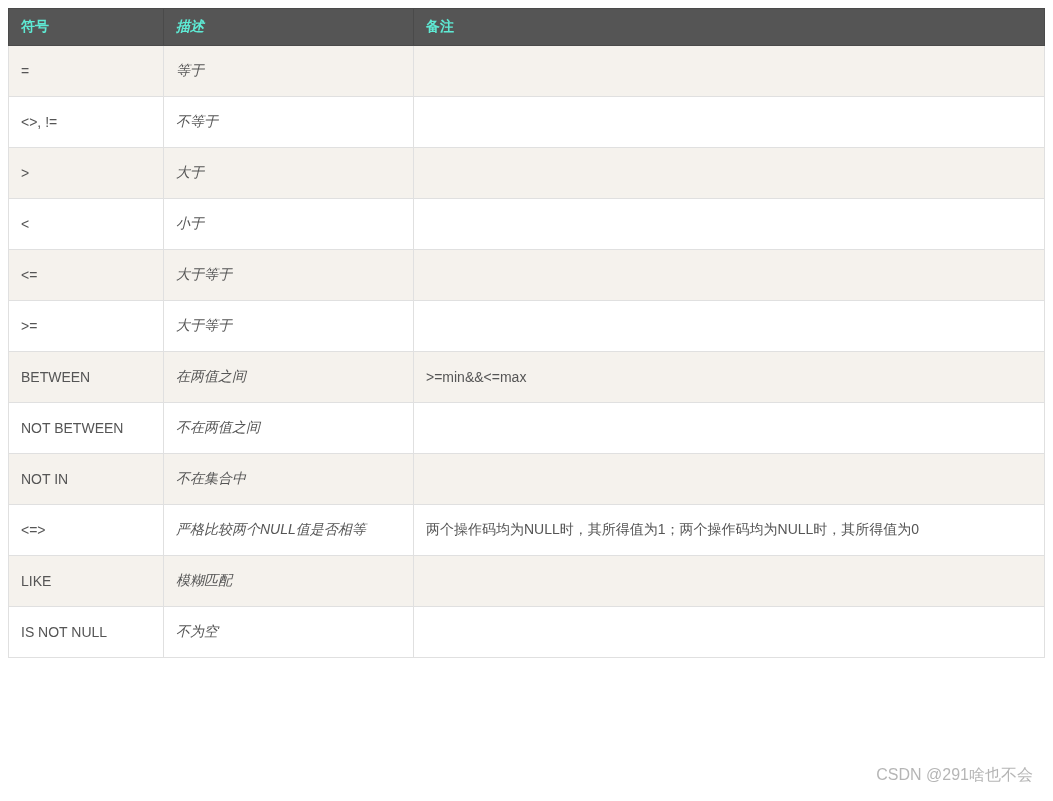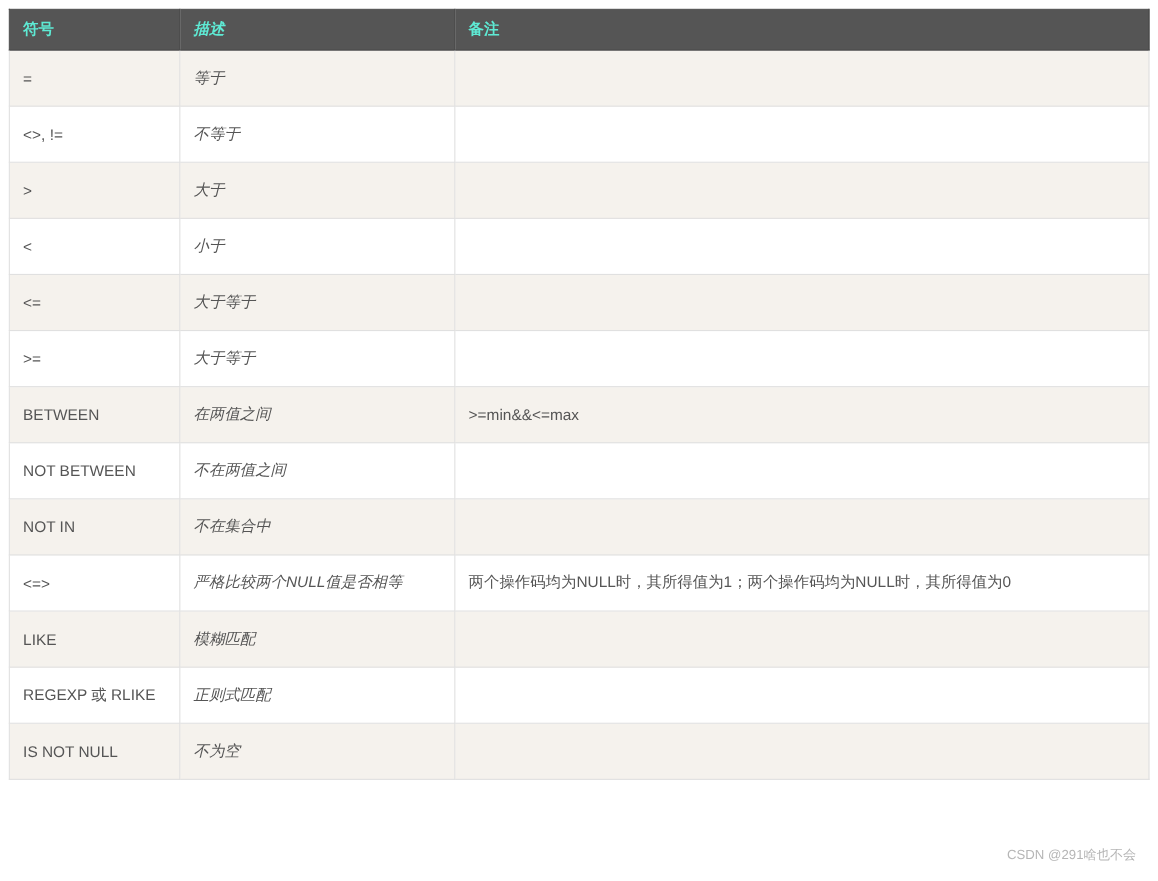--- a/index.html
+++ b/index.html
@@ -47,21 +47,21 @@
     }
     .col-note {
       width: auto;
       margin-top: 46px;
     }
     .watermark {
       position: absolute;
       right: 20px;
       bottom: 15px;
       color: rgba(120, 120, 120, 0.55);
-      font-size: 12px;
+      font-size: 16px;
       pointer-events: none;
     }
   </style>
 </head>
 <body>
 
 <table>
   <thead>
     <tr>
       <th class="col-symbol">符号</th>
@@ -119,25 +119,20 @@
         <td class="col-symbol">&lt;=&gt;</td>
         <td class="col-desc">严格比较两个NULL值是否相等</td>
         <td class="col-note">两个操作码均为NULL时，其所得值为1；两个操作码均为NULL时，其所得值为0</td>
       </tr>
       <tr>
         <td class="col-symbol">LIKE</td>
         <td class="col-desc">模糊匹配</td>
         <td class="col-note"></td>
       </tr>
       <tr>
-        <td class="col-symbol">REGEXP 或 RLIKE</td>
-        <td class="col-desc">正则式匹配</td>
-        <td class="col-note"></td>
-      </tr>
-      <tr>
         <td class="col-symbol">IS NOT NULL</td>
         <td class="col-desc">不为空</td>
         <td class="col-note"></td>
       </tr>
     </tbody>
 </table>
 
 <div class="watermark">CSDN @291啥也不会</div>
 
 </body></html>

